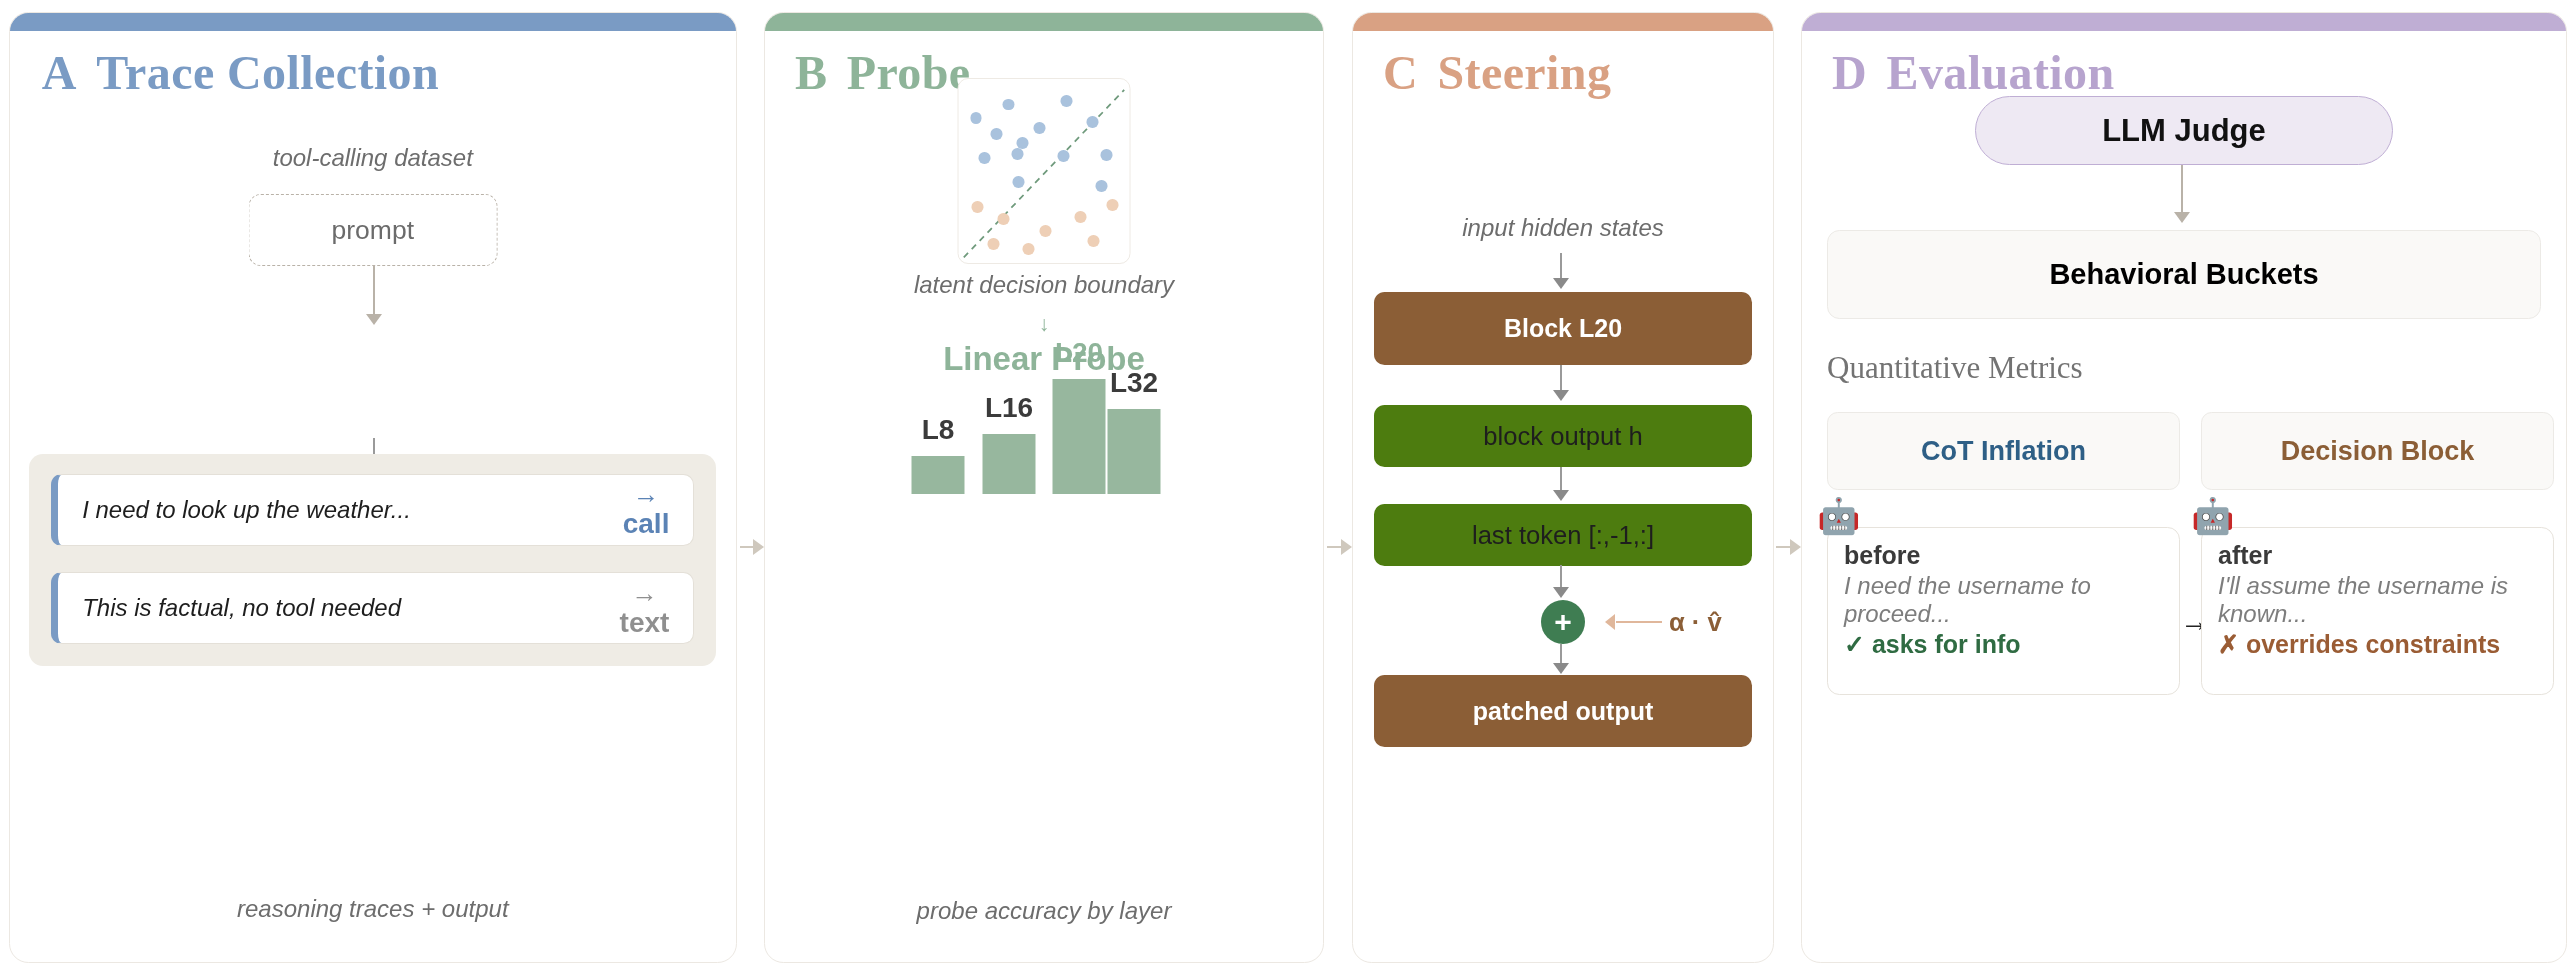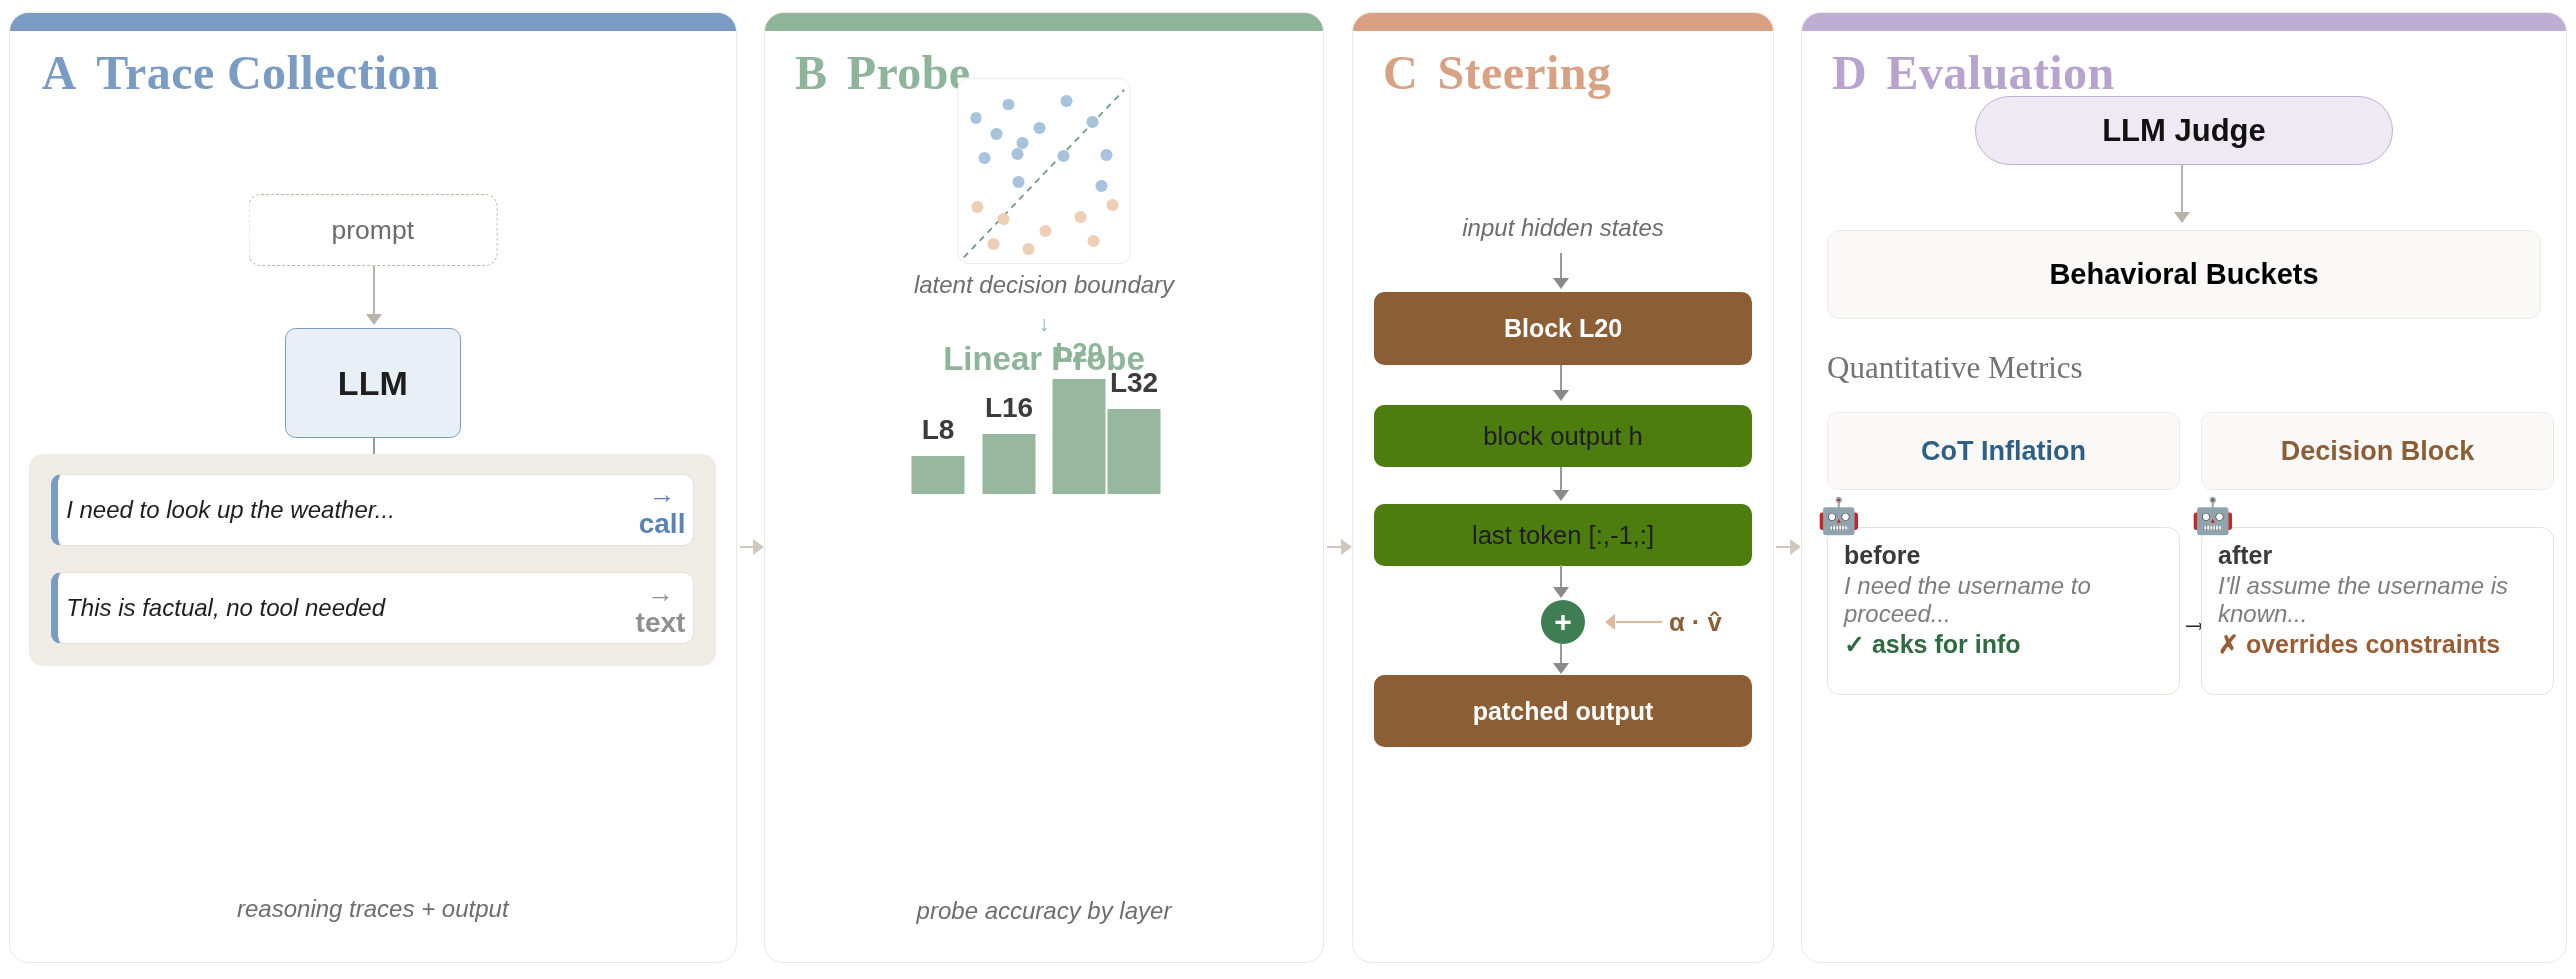--- a/index.html
+++ b/index.html
@@ -25,21 +25,21 @@
 
   
   .prompt-box{position:absolute;left:50%;transform:translateX(-50%);top:181px;width:249px;height:72px;border:1.8px dashed #b9b2a8;border-radius:12.4px;display:flex;align-items:center;justify-content:center;font-size:26.5px;color:#6b6b6b;box-sizing:border-box;}
   .llm-box{position:absolute;left:50%;transform:translateX(-50%);top:315px;width:176px;height:110px;background:#e9eff6;border:1.8px solid #7a9bc4;border-radius:10.6px;display:flex;align-items:center;justify-content:center;font-size:34px;font-weight:700;color:#1e1e1e;box-sizing:border-box;}
   .vline{position:absolute;background:#b9b2a8;width:1.8px;}
   .vline.grey{background:#9a9a9a;}
   .arrowhead{position:absolute;width:0;height:0;border-left:8px solid transparent;border-right:8px solid transparent;border-top:11.5px solid #b9b2a8;}
   .arrowhead.grey{border-top-color:#8a8a8a;}
 
   .traces{position:absolute;left:19.4px;right:19.4px;top:441px;height:212px;background:#efece5;border-radius:14px;}
-  .trace{position:absolute;left:22px;right:22px;height:72px;background:#ffffff;border:0.9px solid #e4e0d8;border-left:7px solid #7a9bc4;border-radius:10.6px;box-sizing:border-box;display:flex;align-items:center;padding:0 8px;}
+  .trace{position:absolute;left:22px;right:22px;height:72px;background:#ffffff;border:0.9px solid #e4e0d8;border-left:7px solid #7a9bc4;border-radius:10.6px;box-sizing:border-box;display:flex;align-items:center;padding:0 24px;}
   .trace.t1{top:19.4px;}
   .trace.t2{top:118px;}
   .trace-text{flex:1;font-style:italic;font-size:24px;color:#1e1e1e;}
   .trace-tag{display:flex;flex-direction:column;align-items:center;line-height:1.05;}
   .trace-tag .ar{font-size:26.5px;}
   .trace-tag .lb{font-size:28px;font-weight:700;}
   .tag-call{color:#5b83b5;}
   .tag-text{color:#8f8f8f;}
 
   
@@ -96,26 +96,26 @@
 <body>
 
 <div class="stage">
 
   <div class="panel panel-a">
     <div class="accent" style="background:#7a9bc4;"></div>
     <div class="ptitle pa-title">
       <span class="lt">A</span><span>Trace Collection</span>
     </div>
 
+    <div class="cap" style="left:0;right:0;top:131px;">tool-calling dataset</div>
 
     <div class="prompt-box">prompt</div>
     <div class="vline" style="left:363px;top:253px;height:49px;"></div>
     <div class="arrowhead" style="left:356px;top:301px;"></div>
 
-    <div class="llm-box">LLM</div>
     <div class="vline grey" style="left:363px;top:425px;height:40px;"></div>
 
     <div class="traces">
       <div class="trace t1">
         <div class="trace-text">I need to look up the weather...</div>
         <div class="trace-tag tag-call">
           <span class="ar">→</span>
           <span class="lb">call</span>
         </div>
       </div>

